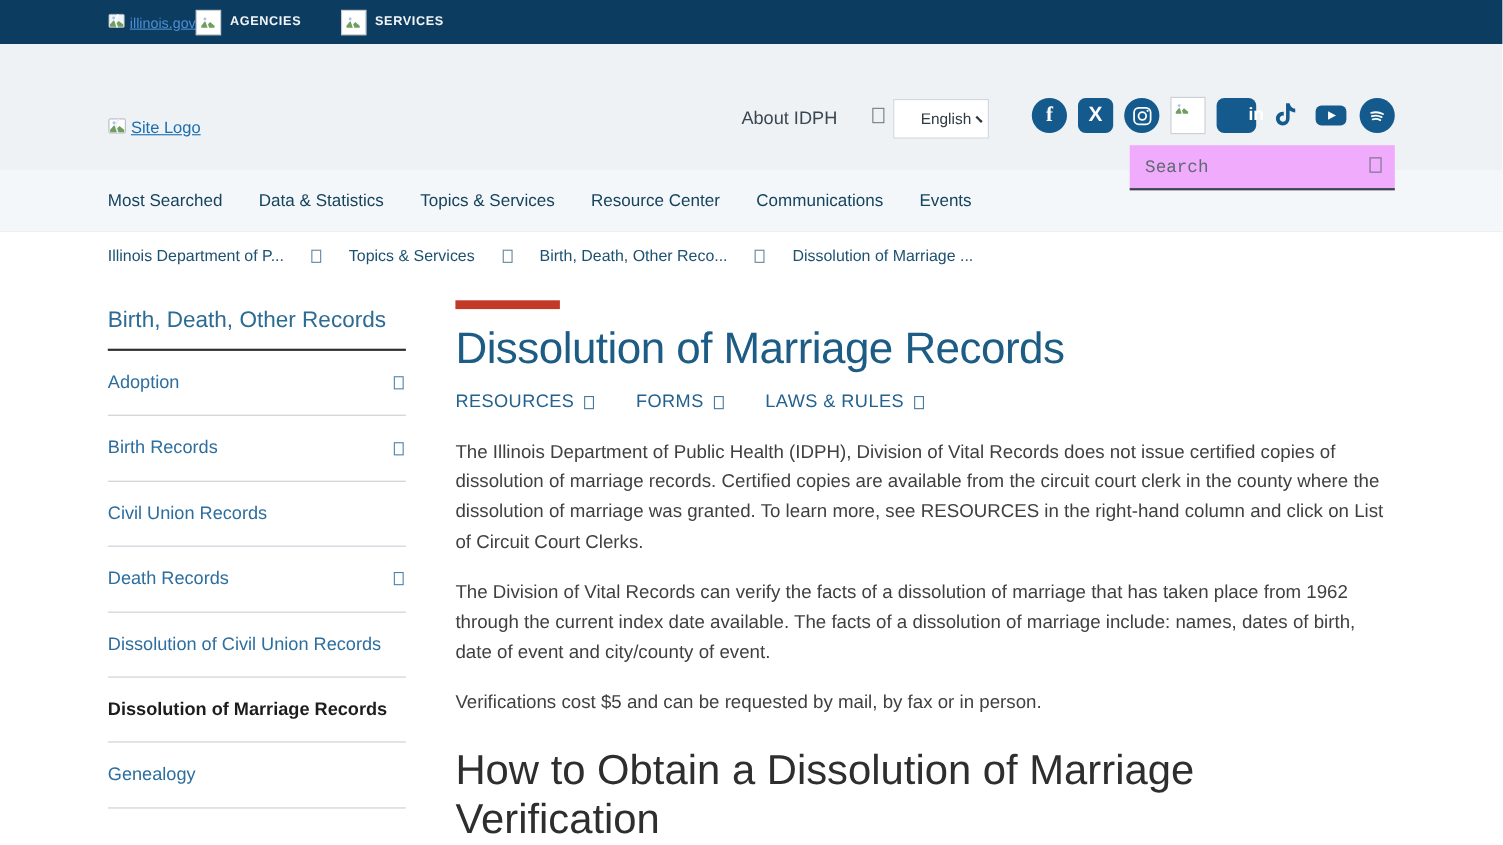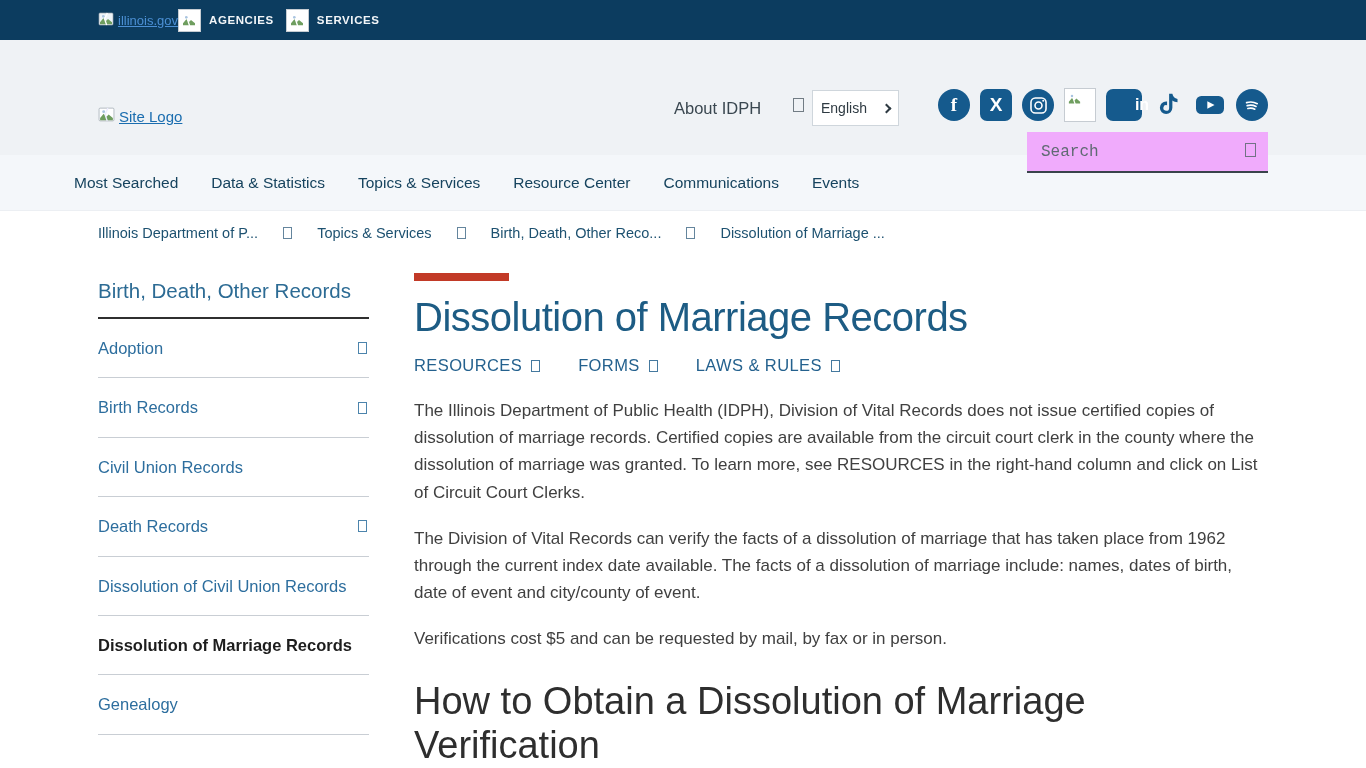--- a/index.html
+++ b/index.html
@@ -5,52 +5,52 @@
   * { margin:0; padding:0; box-sizing:border-box; }
   html,body { width:1366px; height:768px; overflow:hidden; }
   body { font-family:"Liberation Sans", sans-serif; background:#ffffff; color:#3f3f3f; }
   a { text-decoration:none; }
 
   
   .utility-bar{ height:40px; background:#0c3c5f; display:flex; align-items:center;
     padding:0 98px; }
   .gov-link{ display:flex; align-items:center; gap:4px; color:#4b8fd4; font-size:13px;
     text-decoration:underline; cursor:pointer; }
-  .utility-right{ display:flex; align-items:center; gap:12px; }
+  .utility-right{ display:flex; align-items:center; gap:36px; }
   .utility-item{ display:flex; align-items:center; gap:8px; color:#f2f5f8; font-size:11.5px;
     letter-spacing:.6px; font-weight:700; cursor:pointer; }
 
   
   .site-header{ position:relative; height:115px; background:#eff2f5; }
   .site-logo{ position:absolute; left:98px; top:66px; display:flex; align-items:center; gap:4px;
     color:#1a6daf; font-size:15px; text-decoration:underline; cursor:pointer; }
   .about-link{ position:absolute; left:674px; top:59px; font-size:16.5px; color:#3a4750; cursor:pointer; }
   .lang-tofu{ position:absolute; left:793px; top:58px; }
   .lang-select{ position:absolute; left:812px; top:50px; width:87px; height:36px; background:#ffffff;
     border:1px solid #cfd6dc; display:flex; align-items:center; justify-content:space-between;
-    padding:0 8px; font-size:14px; color:#2e3a42; cursor:pointer; }
+    padding:0 24px; font-size:14px; color:#2e3a42; cursor:pointer; }
   .chev{ width:7px; height:7px; border-right:2px solid #2e3a42; border-bottom:2px solid #2e3a42;
     transform:rotate(-45deg); margin-left:6px; }
   .social-row{ position:absolute; top:48px; right:98px; display:flex; align-items:center; gap:10px; }
   .sicon{ width:32px; height:32px; border-radius:50%; background:#155a8d; color:#ffffff;
     display:flex; align-items:center; justify-content:center; font-weight:700; font-size:19px; cursor:pointer; }
   .sicon.square{ border-radius:7px; }
   .sicon.bare{ background:transparent; }
   .broken-box{ width:32px; height:34px; background:#ffffff; border:1px solid #c6ccd2;
     display:flex; align-items:flex-start; justify-content:flex-start; padding:2px; cursor:pointer; }
   .search-wrap{ position:absolute; top:92px; right:98px; width:241px; }
   .search-input{ width:241px; height:41px; background:#f0abfc; border:none;
     border-bottom:2px solid #39444b; font-size:16px; color:#3c464d; padding:0 34px 0 14px;
     font-family:Liberation Mono, monospace; }
   .search-input::placeholder{ color:#5f6a72; }
   .search-tofu{ position:absolute; right:12px; top:11px; }
 
   
   .main-nav{ height:56px; background:#f4f7fa; display:flex; align-items:center; gap:33px;
-    padding:0 74px; border-bottom:1px solid #eceff3; }
+    padding:0 98px; border-bottom:1px solid #eceff3; }
   .nav-item{ font-size:15.5px; color:#16435e; cursor:pointer; }
 
   
   .breadcrumb{ display:flex; align-items:center; gap:25px; padding:14px 98px 10px; background:#ffffff; }
   .crumb{ font-size:14.5px; color:#1d5170; cursor:pointer; }
 
   
   .content{ display:flex; padding:18px 98px 0; gap:45px; }
   .sidebar{ width:271px; flex:none; }
   .sidebar-heading{ font-size:20.5px; color:#2c6b94; padding:10px 0 14px;

